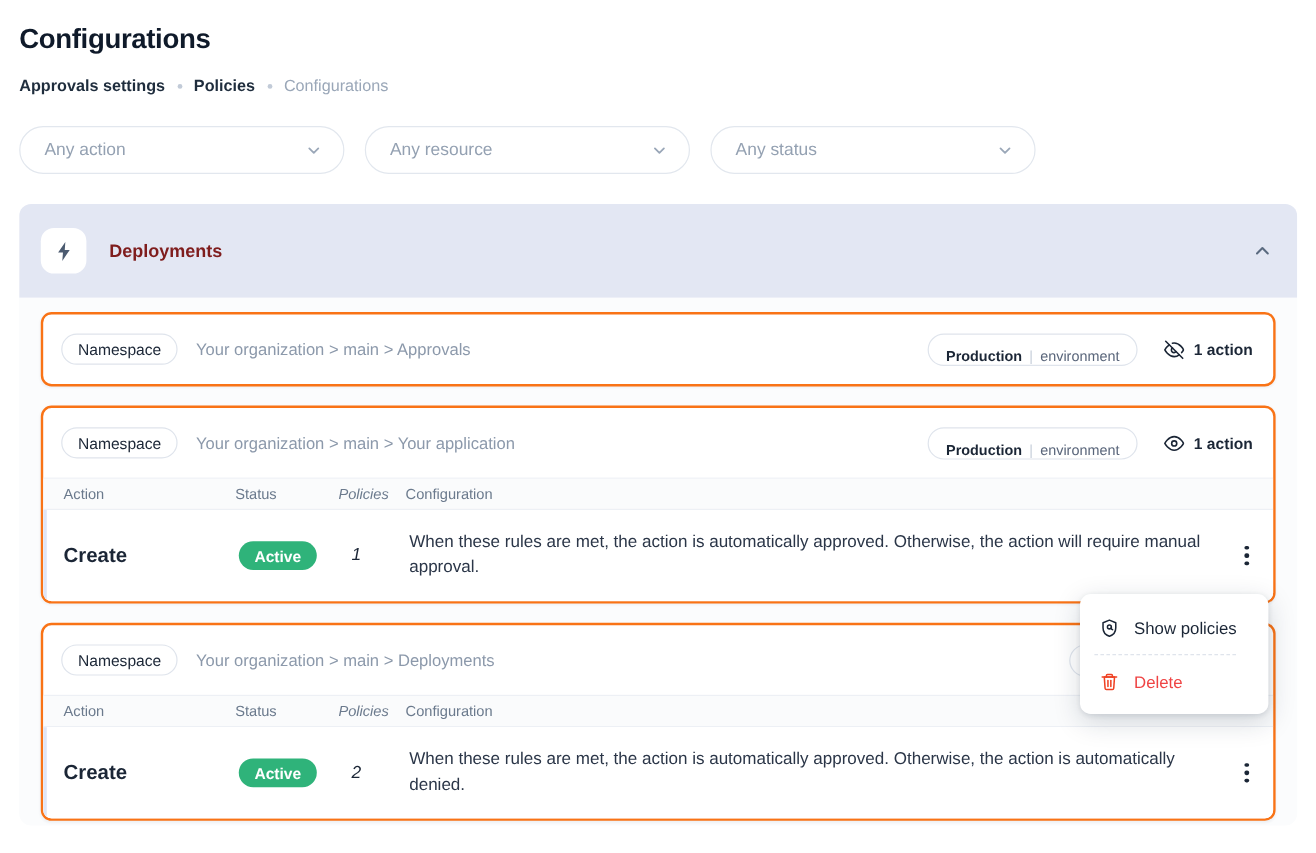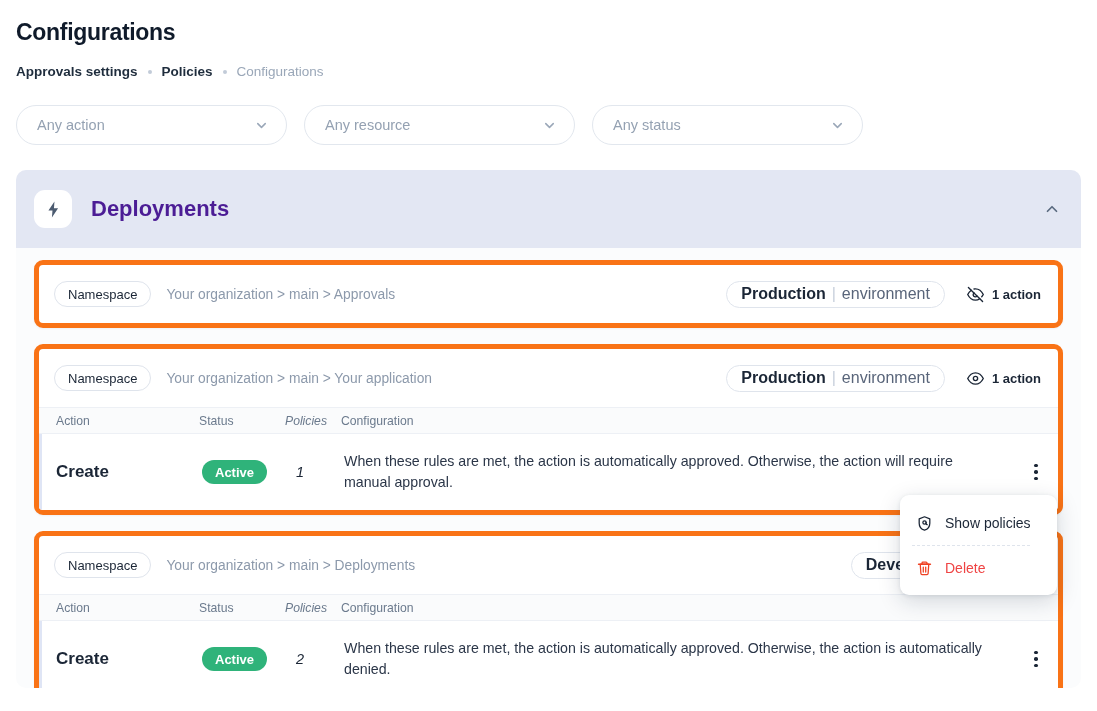--- a/index.html
+++ b/index.html
@@ -72,32 +72,32 @@
     cursor: pointer;
   }
   .bolt-badge {
     width: 38px; height: 38px;
     background: #ffffff;
     border-radius: 11px;
     display: flex; align-items: center; justify-content: center;
     flex: 0 0 auto;
   }
   .section-title {
-    font-size: 22px;
+    font-size: 15px;
     font-weight: bold;
-    color: #4c1d95;
+    color: #7f1d1d;
     margin-left: 19px;
   }
   .section-chevron { margin-left: auto; color: #5b6b80; display: block; }
 
   
   .cards { padding: 12px 18px 0 18px; }
   .card {
     background: #ffffff;
-    border: 5px solid #f97316;
+    border: 2px solid #f97316;
     border-radius: 9px;
     box-shadow: 0 1px 2px rgba(22,40,70,0.05);
     overflow: hidden;
     margin-bottom: 16px;
   }
   .card-head {
     display: flex;
     align-items: center;
     height: 58px;
     padding: 0 17px 0 15px;
@@ -120,22 +120,22 @@
     margin-left: 15px;
     white-space: nowrap;
   }
   .head-right { margin-left: auto; display: flex; align-items: center; }
   .env-pill {
     border: 1px solid #dfe4ec;
     border-radius: 14px;
     height: 27px;
     padding: 0 14px;
     display: inline-flex;
-    align-items: center;
-    font-size: 16px;
+    align-items: flex-end;
+    font-size: 12px;
     white-space: nowrap;
     background: #fff;
   }
   .env-name { font-weight: bold; color: #1b2636; }
   .env-sep { color: #c7cfdb; margin: 0 6px; }
   .env-kind { color: #59657a; }
   .actions-count {
     display: flex; align-items: center; gap: 8px;
     margin-left: 22px;
     font-size: 13px; font-weight: bold; color: #1b2636;

